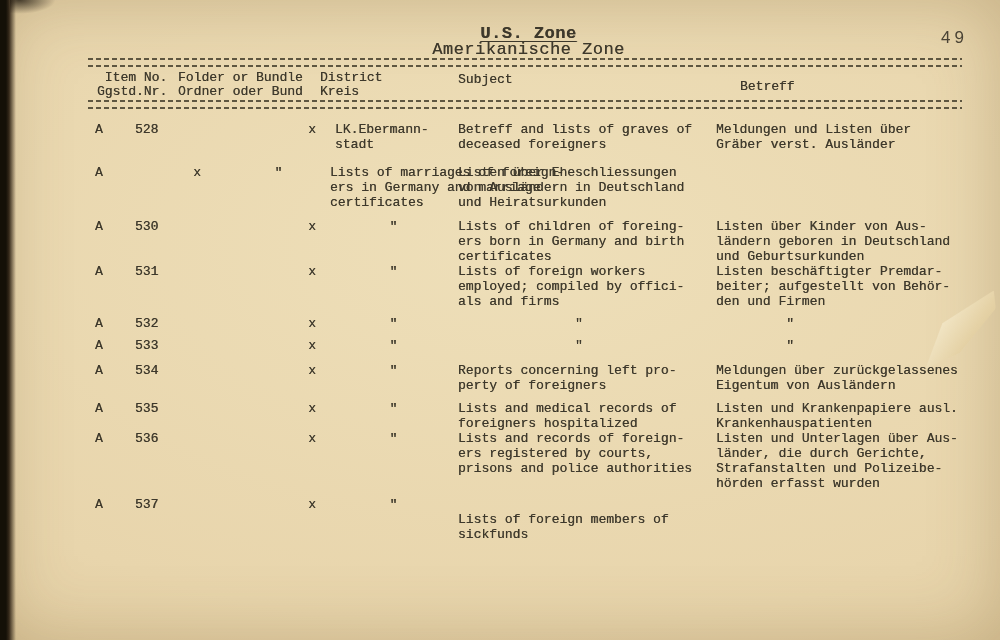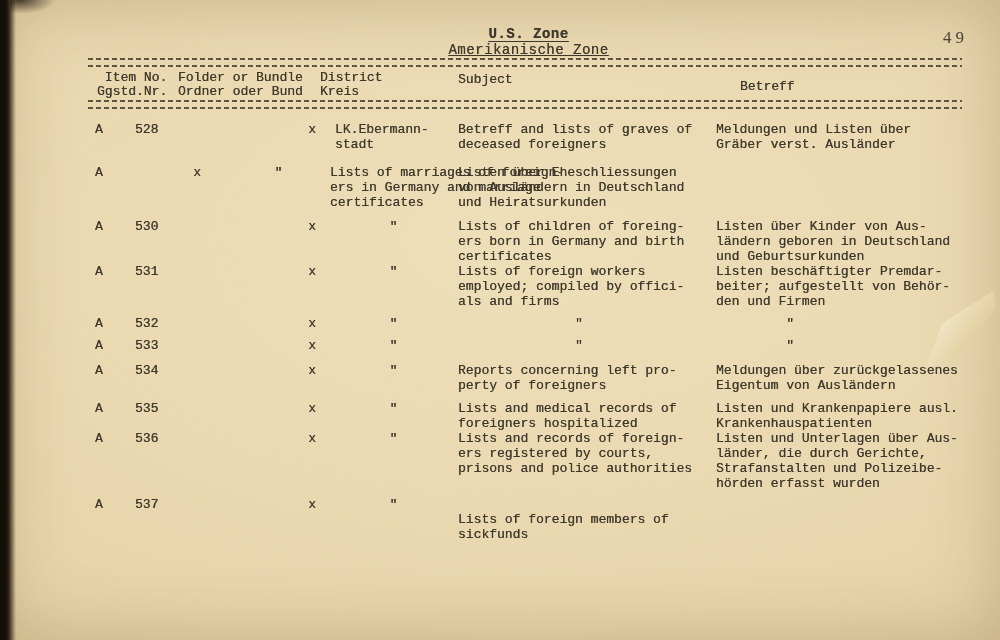--- a/index.html
+++ b/index.html
@@ -19,26 +19,26 @@
   .binding{
     position:absolute;left:0;top:0;width:16px;height:640px;
     background:linear-gradient(90deg,#141007 0 6px,#35291a 9px,rgba(60,45,25,0) 16px);
   }
   .corner-shadow{
     position:absolute;left:10px;top:0;width:46px;height:14px;
     background:radial-gradient(ellipse at 20% 0%, rgba(22,16,8,.75), transparent 70%);
   }
   .page-number{
     position:absolute;right:32px;top:28px;
-    font-family:Liberation Serif, serif;
+    font-family:Liberation Sans, sans-serif;
     font-size:17px;letter-spacing:4px;color:#4a4335;text-shadow:none;
   }
   .title-block{
     position:absolute;left:95px;right:38px;top:26px;text-align:center;
-    font-size:14px;line-height:16px;letter-spacing:.5px;text-decoration:underline;
+    font-size:17px;line-height:16px;letter-spacing:.5px;
   }
   .title-en{
     display:inline-block;
     text-decoration:underline;text-underline-offset:3px;
     font-weight:bold;
   }
   .title-de{font-weight:normal}
   .dash{
     position:absolute;left:88px;right:38px;height:2px;
     background:repeating-linear-gradient(90deg,#453f2d 0 5px,transparent 5px 8px);

